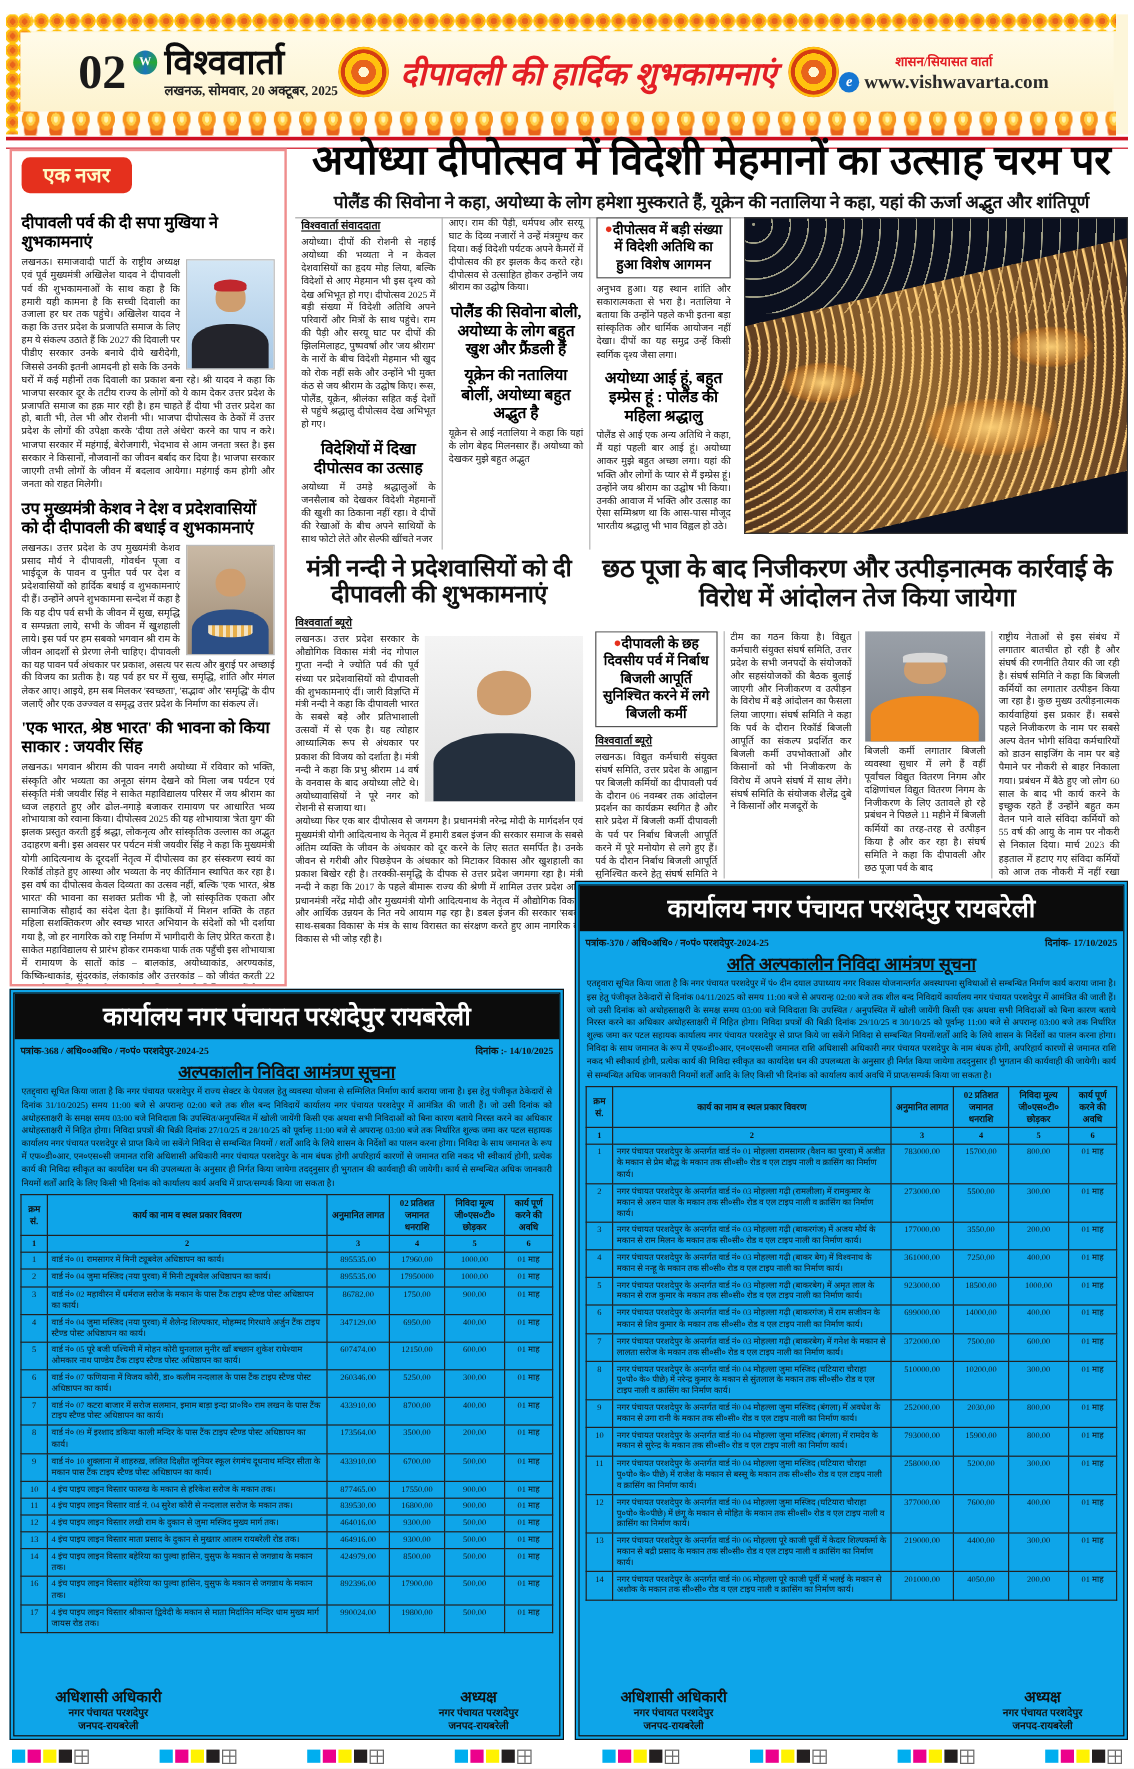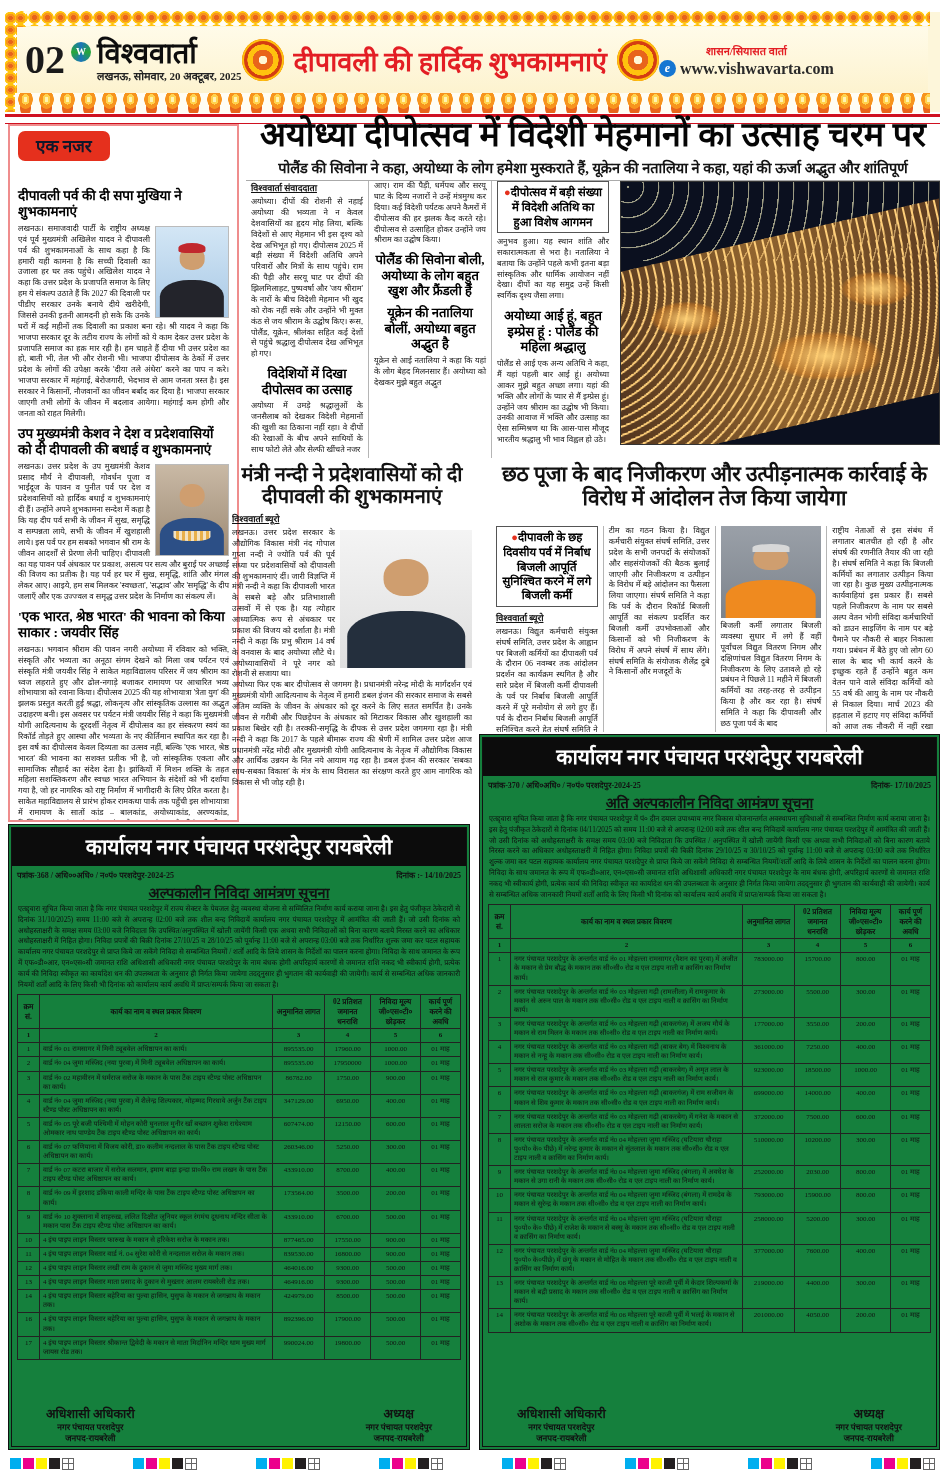--- a/index.html
+++ b/index.html
@@ -14,48 +14,48 @@
   .garland.top{top:-1px;}
   .garland.bottom{bottom:-1px;height:20px;
            background:radial-gradient(ellipse at 50% 32%, #fff3b0 0 2px, #ffd24d 2px 4px, #f7941d 4px 7px, rgba(255,255,255,0) 7.5px),
                       radial-gradient(ellipse at 50% 75%, #e8641b 0 5px, rgba(255,255,255,0) 6px);
            background-size:21px 20px;background-color:#fffdf4;}
   .garland.side{top:0;bottom:0;width:11px;height:auto;
            background:radial-gradient(circle at 50% 50%, #e8641b 0 2.5px, #f7941d 2.5px 4.5px, #ffc20e 4.5px 6px, rgba(255,255,255,0) 6.5px);
            background-size:11px 12px;background-color:#fffdf4;}
   .garland.side.l{left:-10px;} .garland.side.r{right:-10px;}
   .mast-body{position:absolute;left:2px;right:2px;top:15px;bottom:19px;
-             display:flex;align-items:center;justify-content:flex-start;
+             display:flex;align-items:center;justify-content:center;
              background:linear-gradient(#fffbe9,#fdf3cf);padding:0 8px;}
   .mast-left{display:flex;align-items:center;gap:6px;}
   .page-no{font-size:40px;font-weight:bold;color:#1a1a1a;line-height:1;}
   .logo-globe{width:20px;height:20px;border-radius:50%;align-self:flex-start;margin-top:4px;
               background:conic-gradient(#1b75bb,#27a737,#1b75bb,#27a737,#1b75bb);
               color:#fff;font-size:10px;font-weight:bold;display:flex;align-items:center;justify-content:center;}
   .mast-title-wrap{display:flex;flex-direction:column;line-height:1.05;}
   .paper-name{font-size:29px;font-weight:bold;color:#0d0d0d;}
   .date-line{font-size:11px;font-weight:bold;color:#222;margin-top:3px;}
   .mast-center{display:flex;align-items:center;gap:10px;}
   .rangoli{width:42px;height:42px;border-radius:50%;
            background:radial-gradient(circle,#fff7d6 0 14%, #e8641b 15% 34%, #ffc20e 35% 52%, #d43d12 53% 70%, #f7941d 71% 100%);
            box-shadow:0 0 0 2px #ffc20e inset;}
-  .greeting{font-size:27px;font-weight:bold;color:#e31e24;white-space:nowrap;}
+  .greeting{font-size:27px;font-weight:bold;color:#e31e24;white-space:nowrap;font-style:italic;}
   .mast-right{display:flex;flex-direction:column;align-items:center;gap:2px;padding-right:6px;}
   .tagline{font-size:11px;font-weight:bold;color:#e31e24;}
   .site-row{display:flex;align-items:center;gap:4px;}
   .e-icon{width:17px;height:17px;border-radius:50%;background:#1576d2;color:#fff;font-weight:bold;
           font-size:12px;font-style:italic;display:flex;align-items:center;justify-content:center;}
   .website{font-size:16px;font-weight:bold;color:#2a2a2a;}
   .red-rule{position:absolute;left:5px;right:5px;top:114px;height:6px;
             border-top:3px solid #cf1020;border-bottom:1px solid #cf1020;}
   
   .eknajar{position:absolute;left:8px;top:124px;width:231px;height:698px;
            border:2px solid #ef8d8d;padding:5px 8px;box-sizing:border-box;overflow:hidden;background:#fff;}
-  .eknajar-tab{display:inline-block;background:#e5301d;color:#0f172a;font-weight:bold;font-size:17px;
-               padding:3px 18px 4px;border-radius:7px;margin:0 0 21px;}
+  .eknajar-tab{display:inline-block;background:#e5301d;color:#fef9c3;font-weight:bold;font-size:17px;
+               padding:3px 18px 4px;border-radius:7px;margin:0 0 11px;}
   .sub-art h2{font-size:13.5px;font-weight:bold;margin:6px 0 3px;line-height:1.22;color:#000;}
   .bodytxt{font-size:8px;line-height:1.36;text-align:justify;color:#161616;margin:0;}
   .photo-sm{float:right;width:72px;height:90px;margin:2px 0 3px 5px;position:relative;overflow:hidden;border:1px solid #bbb;}
   .bg-sky{background:linear-gradient(#d3e6f5,#a9c9e6);}
   .bg-office{background:linear-gradient(#c9b9a5,#9d8a74);}
   .person{position:absolute;bottom:0;left:50%;transform:translateX(-50%);width:86%;height:82%;}
   .person .head{position:absolute;top:4%;left:50%;transform:translateX(-50%);width:40%;height:32%;
                 background:#cf9e6f;border-radius:48% 48% 44% 44%;}
   .person .torso{position:absolute;bottom:0;left:50%;transform:translateX(-50%);width:104%;height:50%;
                  border-radius:45% 45% 0 0;}
@@ -81,31 +81,31 @@
   .dot{color:#e5301d;font-size:11px;vertical-align:middle;}
   .lead-photo{width:318px;height:262px;margin-left:6px;background:#0b101f;position:relative;overflow:hidden;border:1px solid #333;flex:none;}
   .lp-city{position:absolute;top:0;left:0;right:0;height:30%;
            background:repeating-radial-gradient(circle at 7px 5px, rgba(255,250,200,.75) 0 1px, rgba(0,0,0,0) 1.6px 15px);opacity:.8;}
   .lp-glow{position:absolute;left:-15%;top:20%;width:140%;height:72%;transform:rotate(-13deg);
            background:repeating-radial-gradient(circle at 9px 8px, #ffcf7a 0 1.6px, rgba(0,0,0,0) 2.2px 8px),
                       linear-gradient(90deg, rgba(230,120,20,.28), rgba(255,170,60,.55) 45%, rgba(230,120,20,.3));}
   .lp-bright{position:absolute;width:70px;height:34px;border-radius:50%;
              background:radial-gradient(ellipse, rgba(255,210,120,.95), rgba(255,150,40,.35) 60%, rgba(0,0,0,0) 75%);}
   
-  .nandi{position:absolute;left:232px;top:461px;width:240px;height:357px;overflow:hidden;padding-top:2px;}
+  .nandi{position:absolute;left:246px;top:461px;width:240px;height:357px;overflow:hidden;padding-top:2px;}
   .nandi h1{font-size:20px;font-weight:bold;text-align:center;line-height:1.1;margin:0 0 5px;}
   .photo-nandi{float:right;width:132px;height:138px;margin:2px 0 3px 5px;position:relative;overflow:hidden;background:linear-gradient(#f4f4f4,#dfdfdf);}
   .power{position:absolute;left:491px;top:461px;width:447px;height:269px;overflow:hidden;padding-top:2px;}
   .power h1{font-size:21px;font-weight:bold;text-align:center;line-height:1.12;margin:0 0 5px;}
   .power-cols{display:flex;height:212px;margin-top:16px;}
   .pcol{width:25%;padding:0 5px;overflow:hidden;box-sizing:border-box;}
   .pcol + .pcol{border-left:1px solid #b5b5b5;}
   .photo-power{width:100%;height:92px;position:relative;overflow:hidden;background:linear-gradient(#9aa0a8,#7c838c);margin-bottom:3px;}
   
-  .tender{position:absolute;border:1px solid #111;padding:2px;box-sizing:border-box;background:#15803d;}
+  .tender{position:absolute;border:1px solid #111;padding:2px;box-sizing:border-box;background:#0ea5e9;}
   .tender-inner{border:1px solid #111;height:100%;box-sizing:border-box;overflow:hidden;display:flex;flex-direction:column;}
   .t-left{left:8px;top:824px;width:462px;height:626px;}
   .t-right{left:479px;top:734px;width:461px;height:716px;}
   .t-band{background:#0c0c0c;color:#fff;text-align:center;font-size:21px;font-weight:bold;padding:4px 0 6px;}
   .t-ref{display:flex;justify-content:space-between;font-size:8px;font-weight:bold;padding:3px 5px 1px;}
   .t-title{text-align:center;font-size:14.5px;font-weight:bold;text-decoration:underline;margin:1px 0 2px;}
   .t-intro{font-size:7.2px;line-height:1.5;text-align:justify;padding:0 6px;color:#0d0d0d;}
   table.tnd{width:calc(100% - 10px);margin:4px auto 2px;border-collapse:collapse;font-size:7px;}
   table.tnd th,table.tnd td{border:1px solid #222;padding:2px 3px;vertical-align:top;line-height:1.3;}
   table.tnd th{font-size:7.4px;text-align:center;vertical-align:middle;}

